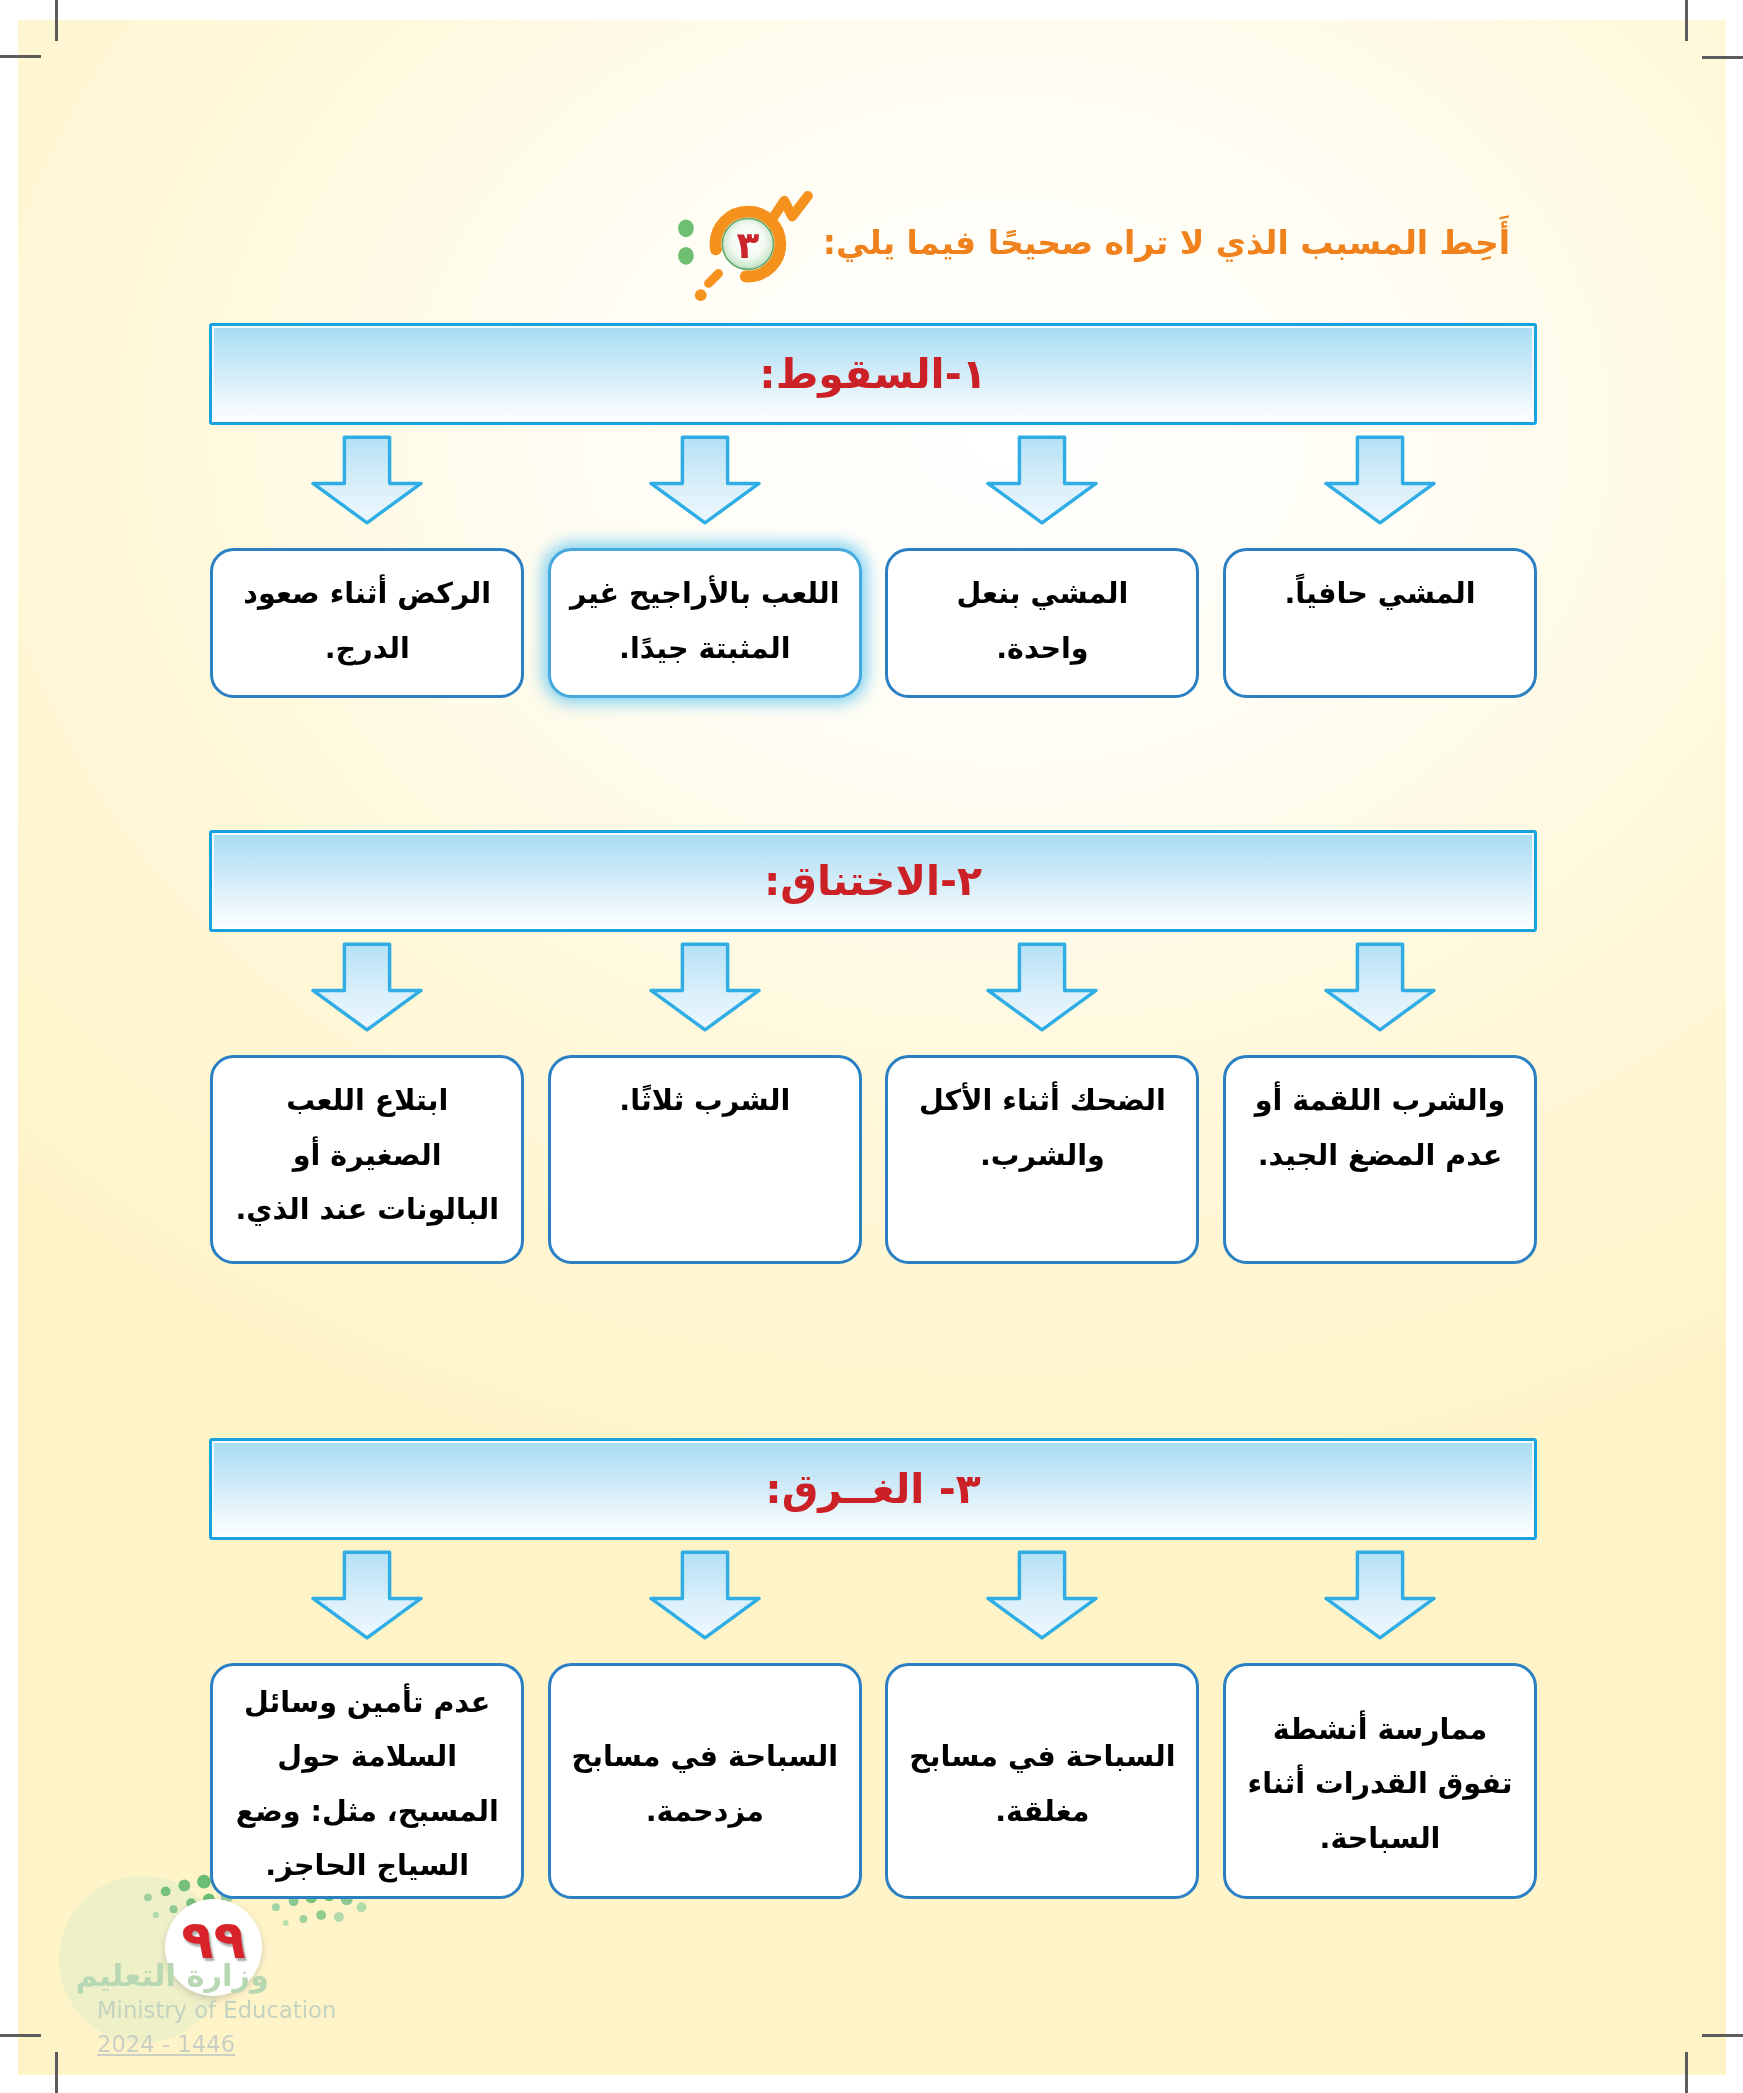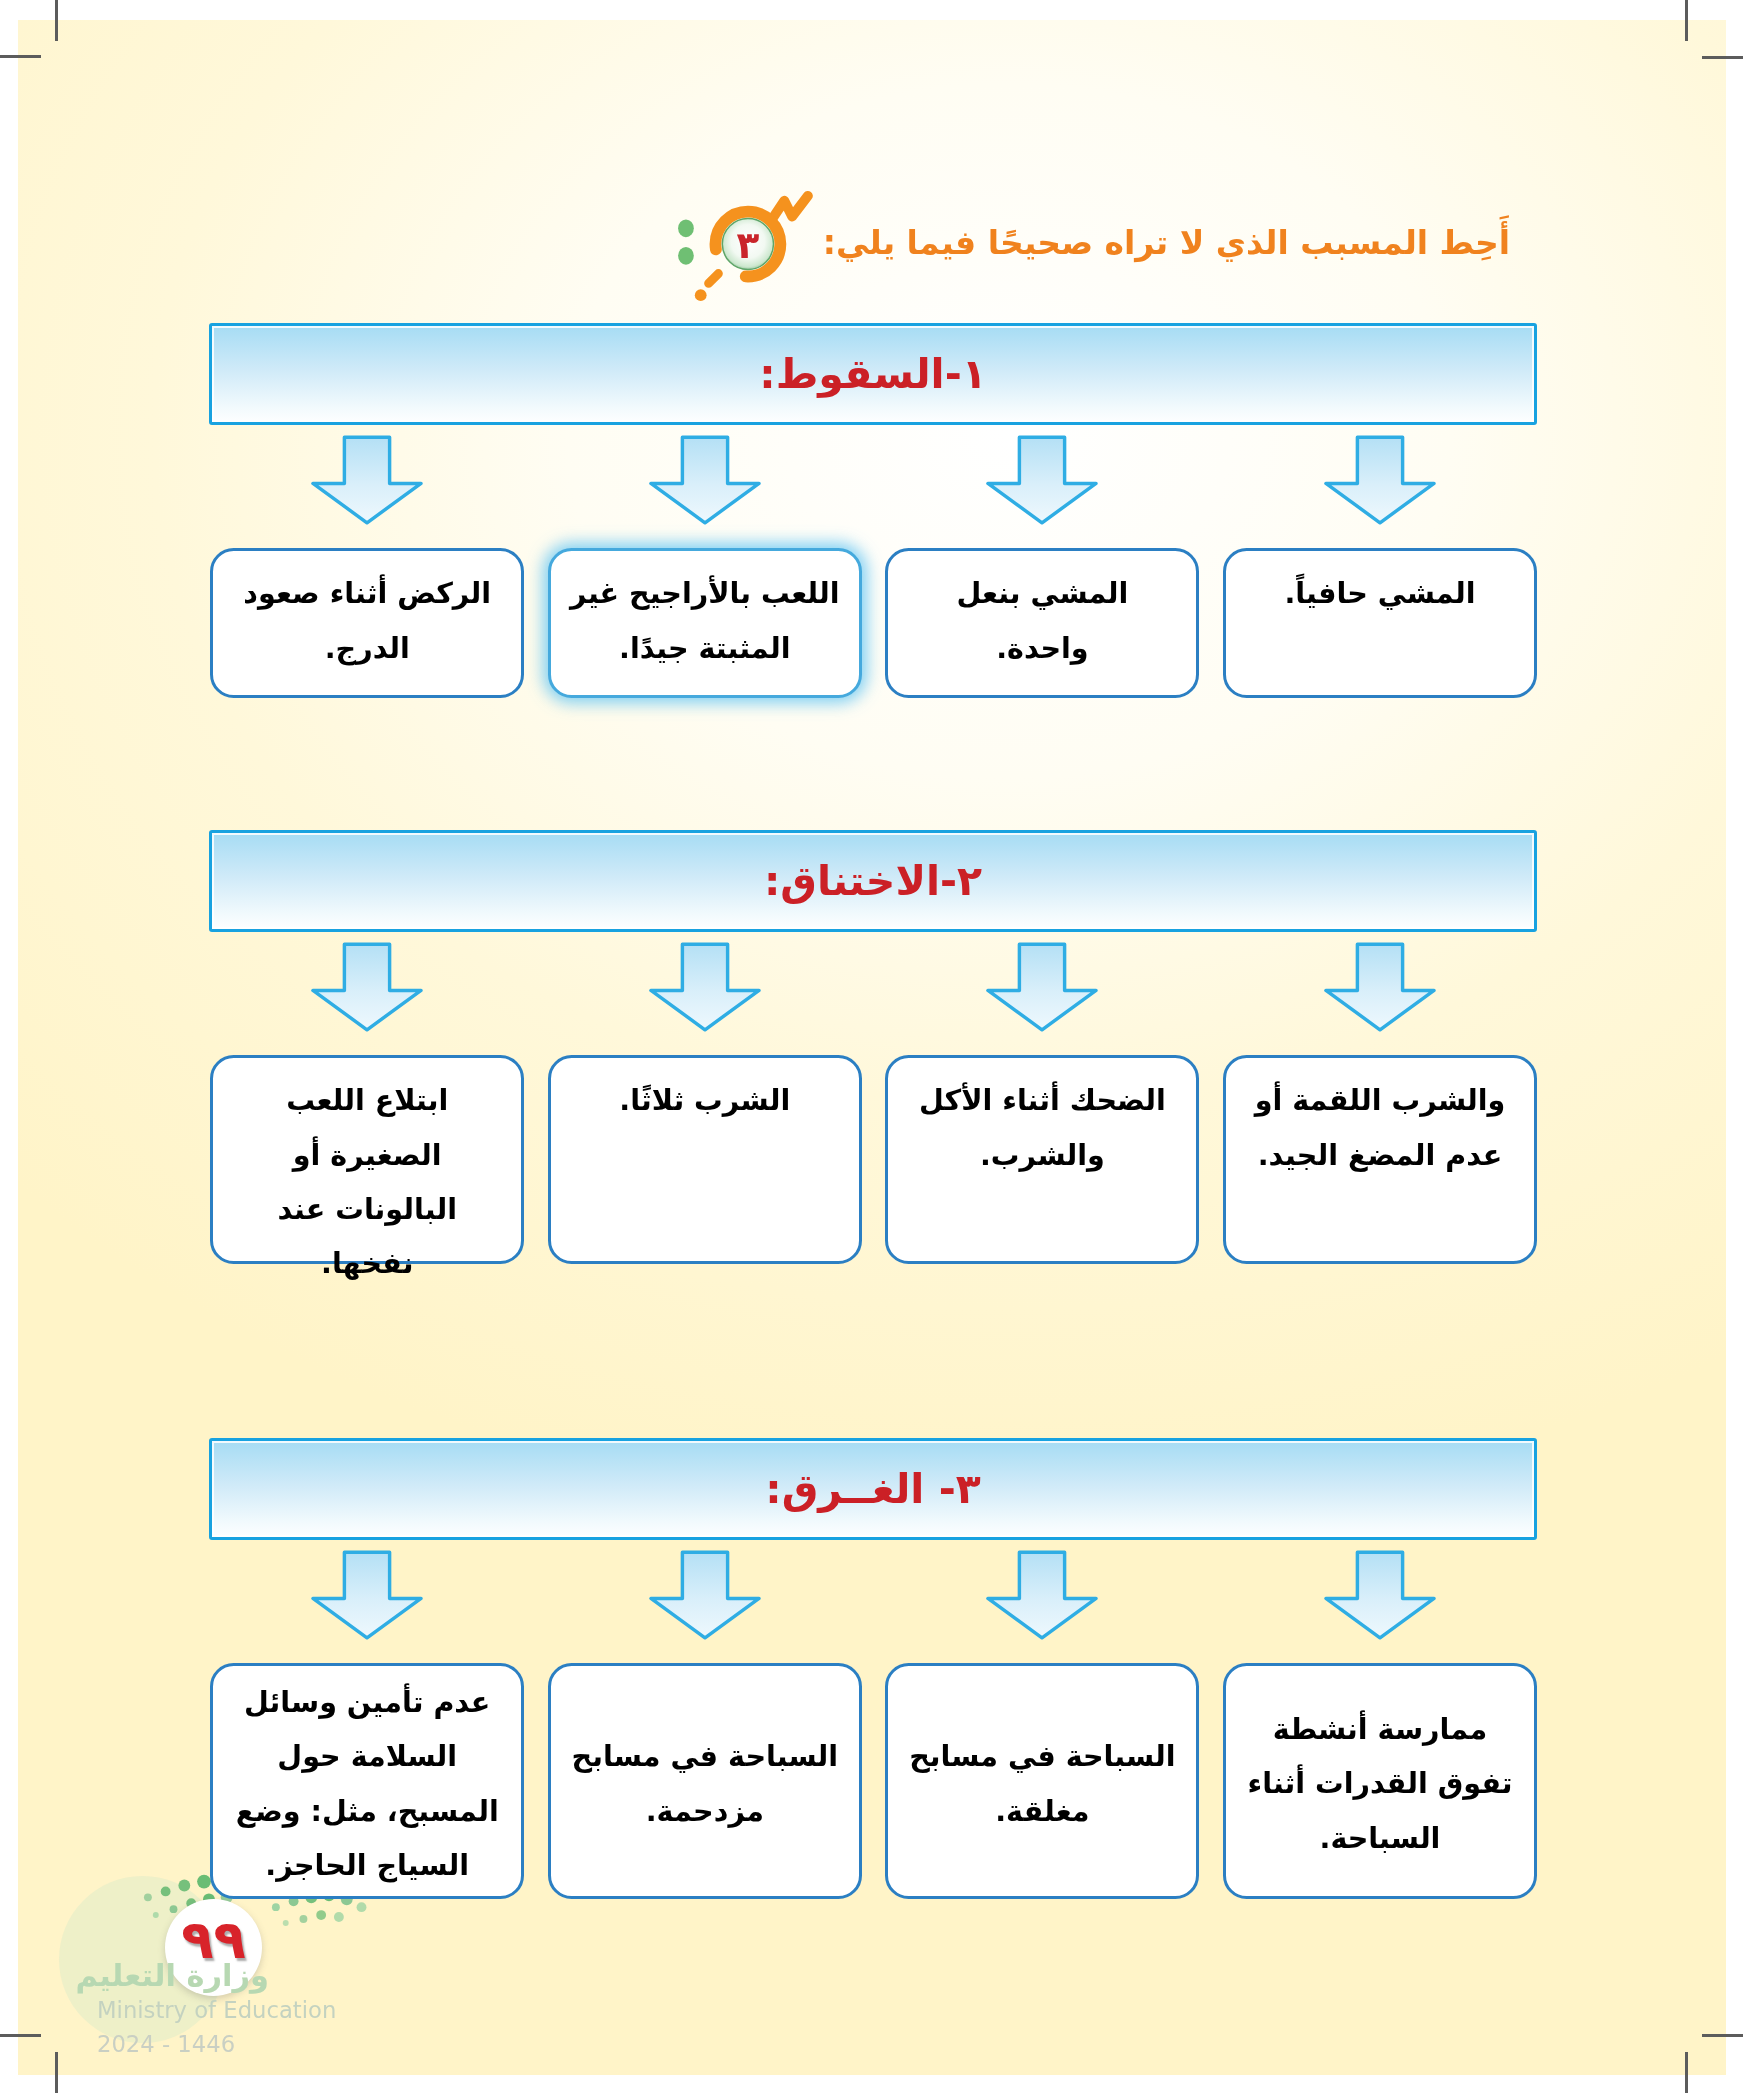--- a/index.html
+++ b/index.html
@@ -49,21 +49,21 @@
   .soft-circle{position:absolute;left:59px;top:44px;width:167px;height:167px;
       border-radius:50%;background:rgba(205,232,200,.35);}
   .page-circle{position:absolute;left:165px;top:67px;width:97px;height:97px;
       border-radius:50%;background:#ffffff;box-shadow:0 3px 7.9px rgba(90,90,90,.25);}
   .page-num{position:absolute;left:165px;top:77px;width:97px;text-align:center;
       color:#d8232a;font-weight:bold;font-size:53px;
       text-shadow:2px 3px 2px rgba(70,70,70,.45);}
   .min-ar{position:absolute;left:97px;top:126px;width:172px;color:#b7d8b2;
       font-weight:bold;font-size:30.5px;direction:rtl;text-align:left;white-space:nowrap;}
   .min-en{position:absolute;left:97px;top:165px;color:#c4d2c0;font-size:22.7px;}
-  .min-yr{position:absolute;left:97px;top:199px;color:#c9cfc3;font-size:22.7px;}
+  .min-yr{position:absolute;left:97px;top:199px;color:#c9cfc3;font-size:22.7px;text-decoration:underline;}
 </style>
 </head>
 <body>
 
 <svg width="0" height="0" style="position:absolute" aria-hidden="true">
   <defs>
     <linearGradient id="agrad" x1="0" y1="0" x2="0" y2="1">
       <stop offset="0" stop-color="#b4e0f5"></stop>
       <stop offset="0.55" stop-color="#d9effa"></stop>
       <stop offset="1" stop-color="#eef8fd"></stop>
@@ -201,21 +201,21 @@
       <div class="arrow-cell">
           <svg width="116" height="93" viewBox="0 0 118 94">
             <polygon points="36,3 82,3 82,50 114,50 59,90 4,50 36,50" fill="url(#agrad)" stroke="#2fade4" stroke-width="3.5" stroke-linejoin="round"></polygon>
           </svg>
         </div>
     </div>
     <div class="box-row">
       <div class="cause-box">والشرب اللقمة أو عدم المضغ الجيد.</div>
       <div class="cause-box">الضحك أثناء الأكل والشرب.</div>
       <div class="cause-box">الشرب ثلاثًا.</div>
-      <div class="cause-box">ابتلاع اللعب الصغيرة أو البالونات عند نفخها.</div>
+      <div class="cause-box">ابتلاع اللعب الصغيرة أو البالونات عند الذي.</div>
     </div>
   </section>
 
   <section class="sec s3" style="top:1438px">
     <div class="sec-header">
       <span class="sec-title">٣- الغــرق:</span>
     </div>
     <div class="arrow-row">
       <div class="arrow-cell">
           <svg width="116" height="93" viewBox="0 0 118 94">

